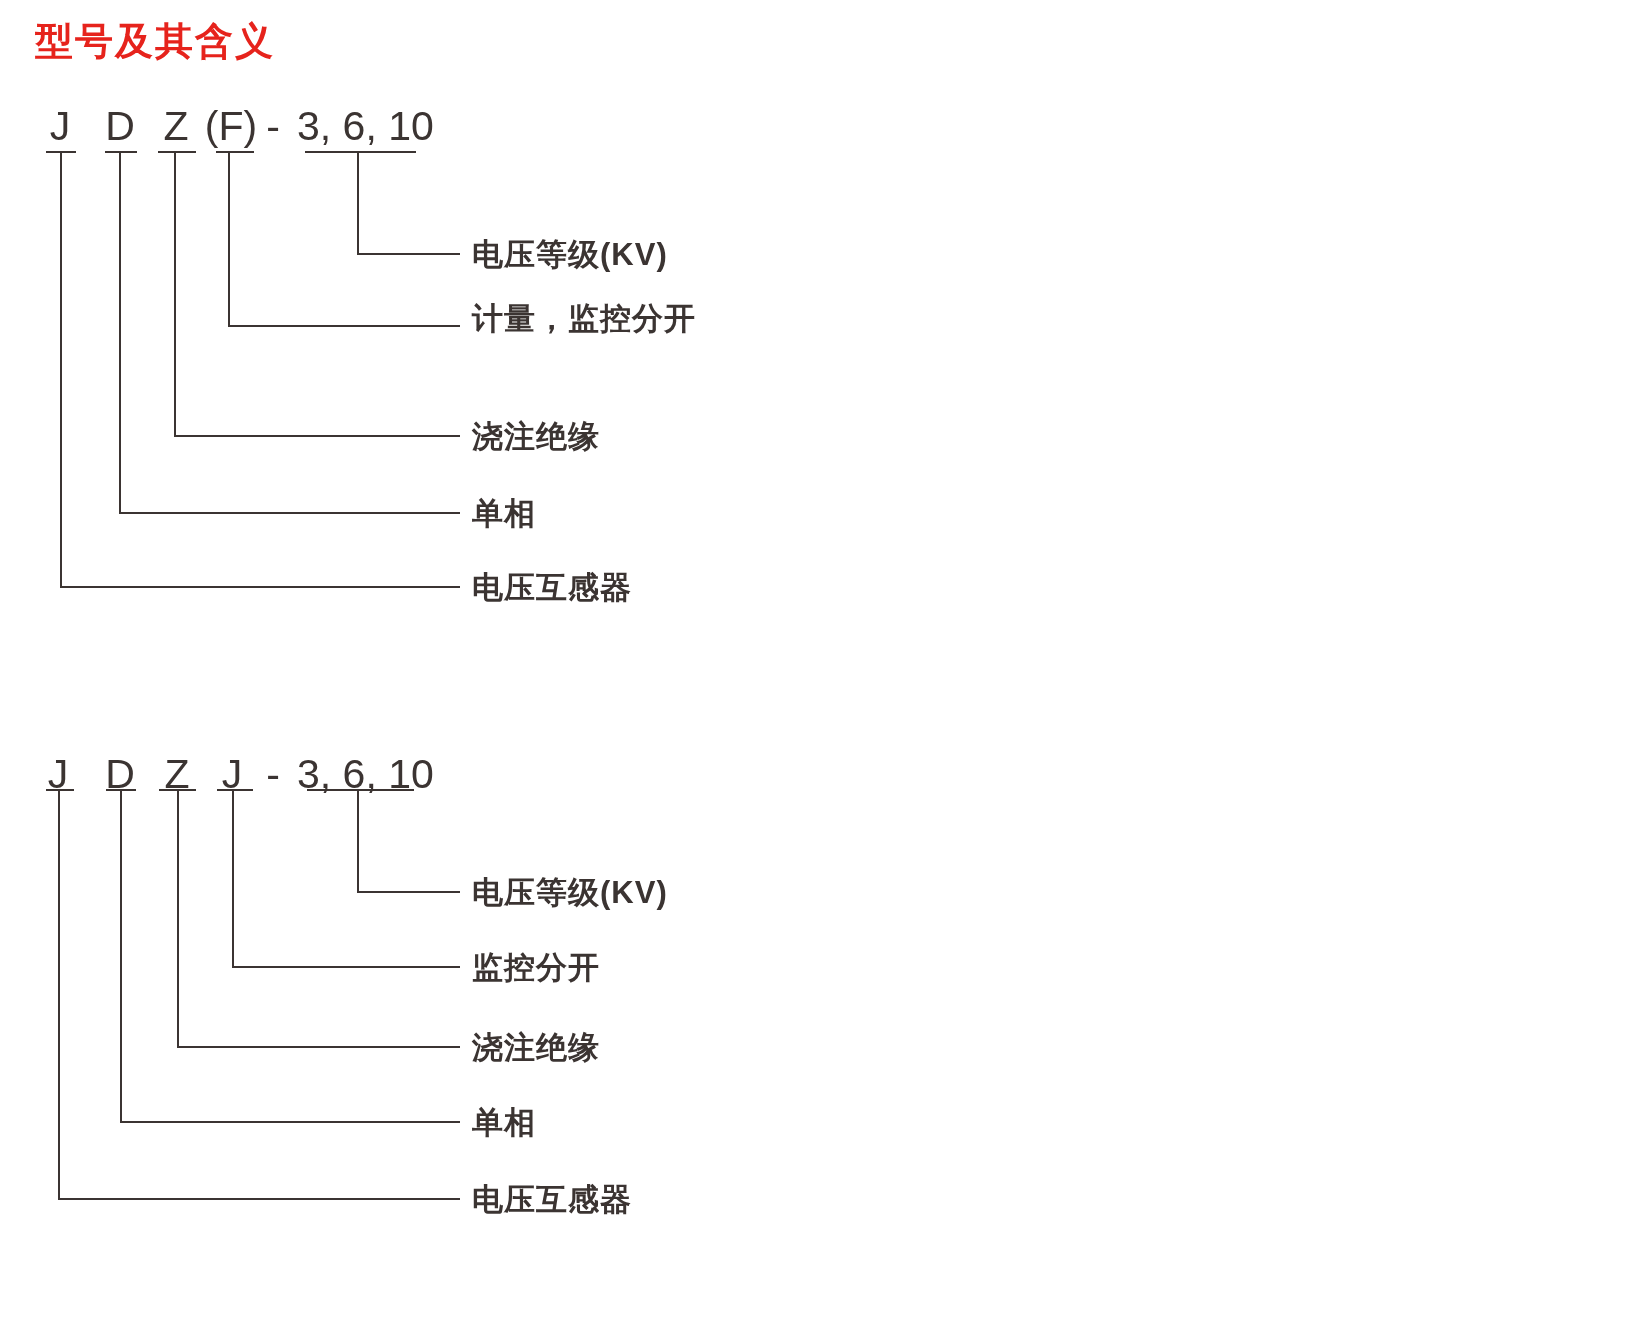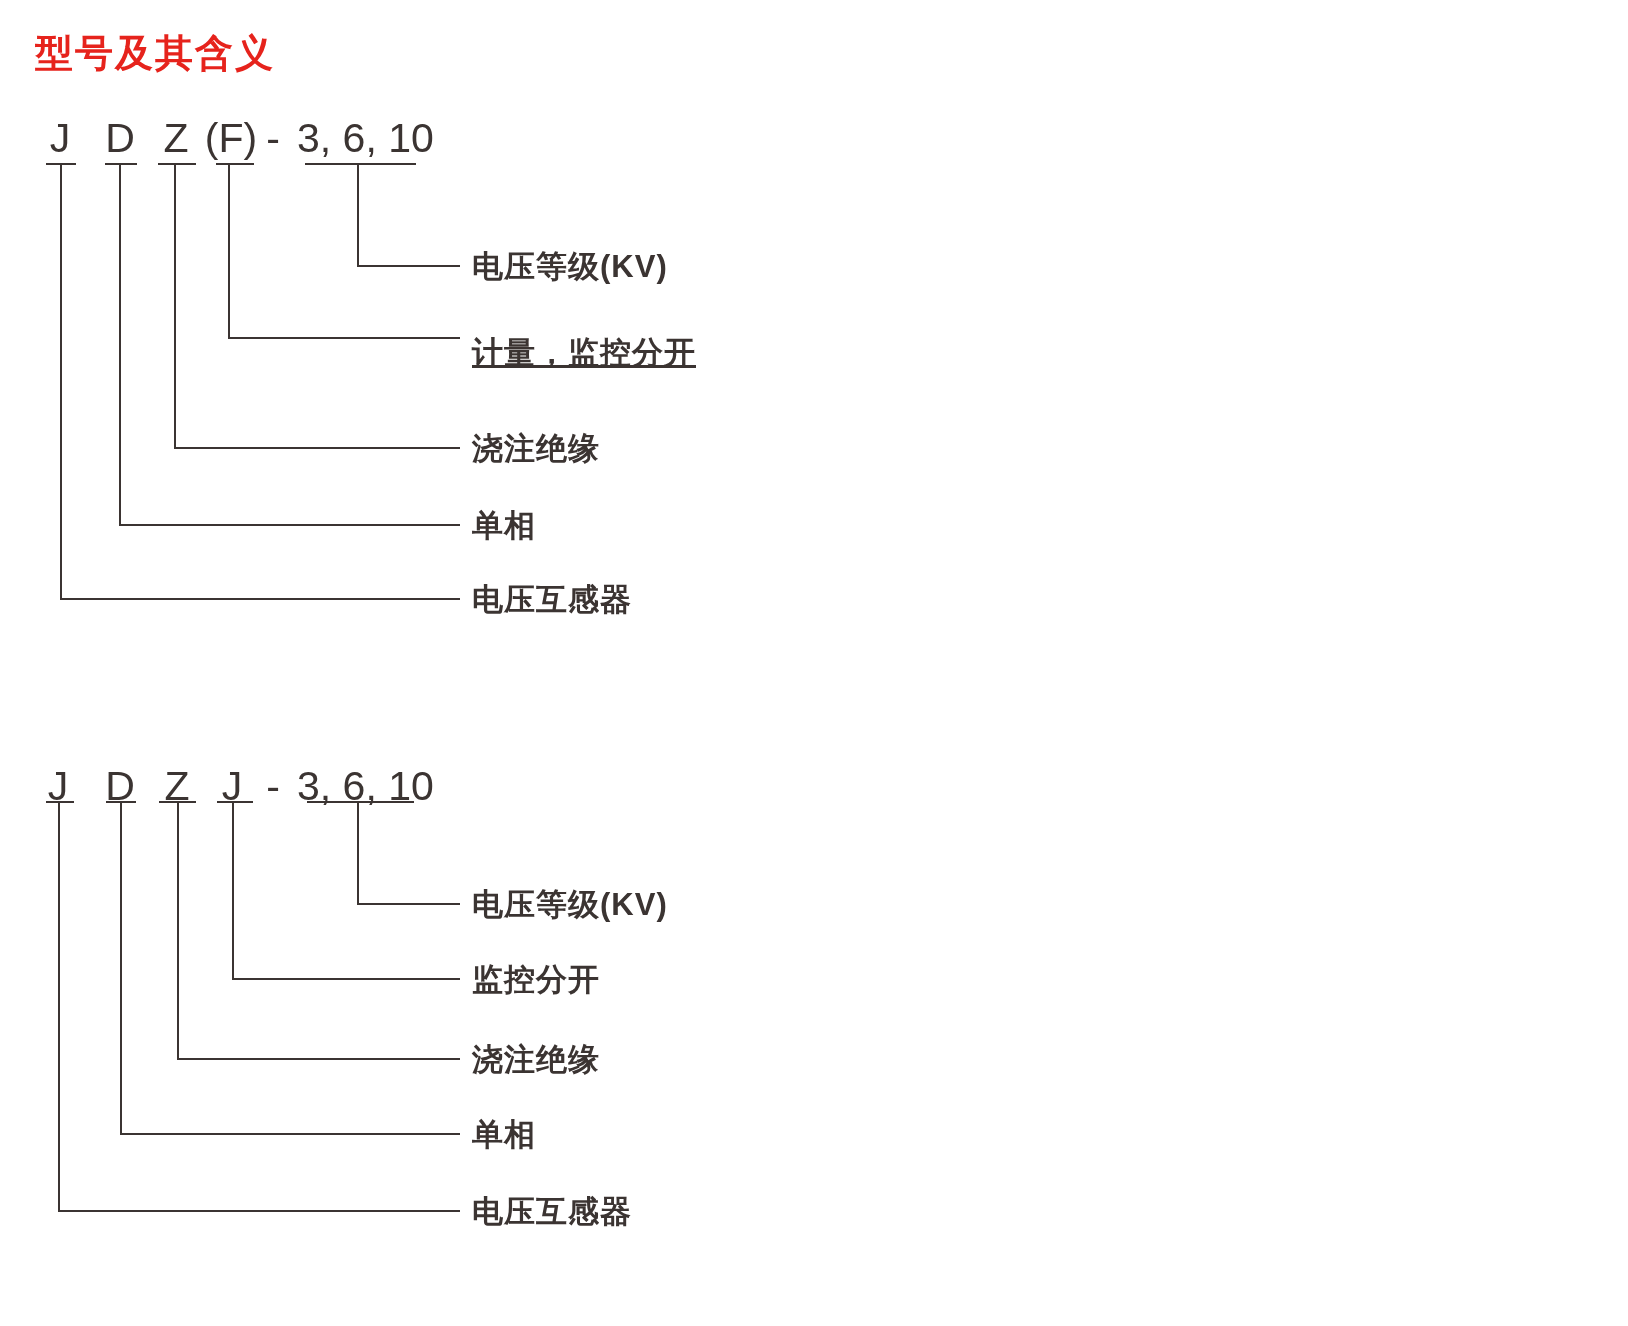--- a/index.html
+++ b/index.html
@@ -4,21 +4,20 @@
 <style>
   * { margin:0; padding:0; box-sizing:border-box; }
   html,body { background:#ffffff; }
   #page {
     position:relative;
     width:1628px; height:1288px;
     background:#ffffff;
     font-family:"Liberation Sans", sans-serif;
     color:var(--ink, #3b3432);
     overflow:hidden;
-    margin-top:12px;
   }
   .title {
     position:absolute; left:35px; top:16px;
     font-size:38px; font-weight:bold;
     color:var(--title-red, #e6231c);
     letter-spacing:2px;
     white-space:nowrap;
   }
   .code {
     position:absolute;
@@ -66,21 +65,21 @@
     <div class="ul" style="left:216px; top:151px; width:38px;"></div>
     <div class="ul" style="left:305px; top:151px; width:111px;"></div>
 
     <div class="conn" style="left:357px; top:153px; width:103px; height:102px;"></div>
     <div class="conn" style="left:228px; top:153px; width:232px; height:174px;"></div>
     <div class="conn" style="left:174px; top:153px; width:286px; height:284px;"></div>
     <div class="conn" style="left:119px; top:153px; width:341px; height:361px;"></div>
     <div class="conn" style="left:60px;  top:153px; width:400px; height:435px;"></div>
 
     <div class="lbl" style="top:238px;">电压等级(KV)</div>
-    <div class="lbl" style="top:324px;text-decoration:underline;">计量，监控分开</div>
+    <div class="lbl" style="top:302px;">计量，监控分开</div>
     <div class="lbl" style="top:420px;">浇注绝缘</div>
     <div class="lbl" style="top:497px;">单相</div>
     <div class="lbl" style="top:571px;">电压互感器</div>
   </div>
 
   <div>
 
     <div class="code" style="left:38px;  width:40px;  top:751px;">J</div>
     <div class="code" style="left:100px; width:40px;  top:751px;">D</div>
     <div class="code" style="left:157px; width:40px;  top:751px;">Z</div>

